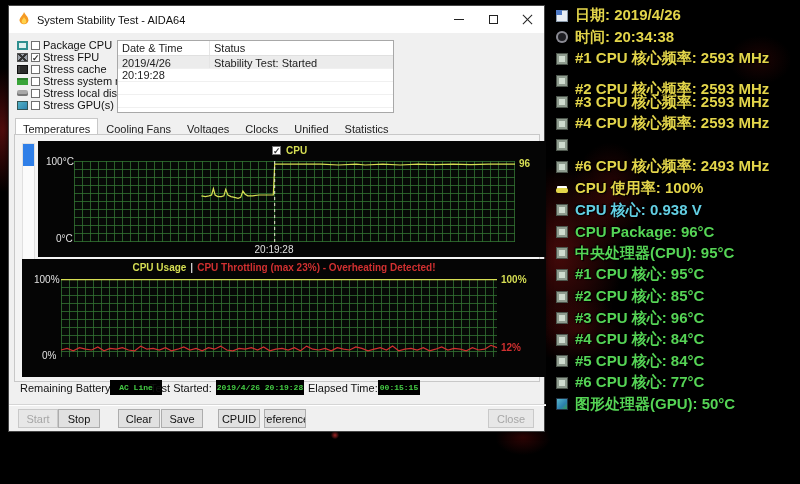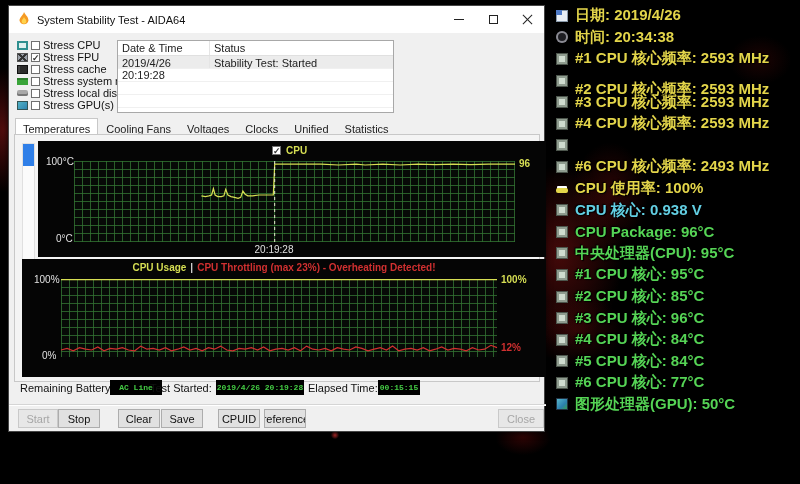--- a/index.html
+++ b/index.html
@@ -147,21 +147,21 @@
         <div class="win-btn">
             <div class="glyph-close"></div>
           </div>
       </div>
     </div>
 
     <div class="stress-list" id="stress-list">
         <div class="stress-row">
           <span class="opt-icon i-cpu"></span>
           <span class="checkbox"></span>
-          <span class="stress-label">Stress CPU</span>
+          <span class="stress-label">Package CPU</span>
         </div>
         <div class="stress-row">
           <span class="opt-icon i-fpu"></span>
           <span class="checkbox">✓</span>
           <span class="stress-label">Stress FPU</span>
         </div>
         <div class="stress-row">
           <span class="opt-icon i-cache"></span>
           <span class="checkbox"></span>
           <span class="stress-label">Stress cache</span>
@@ -255,21 +255,21 @@
       <div class="sb-box" style="left:369px; width:42px;">00:15:15</div>
     </div>
     <div class="sep-line"></div>
 
     <button class="btn disabled" style="left:9px;   width:40px;">Start</button>
     <button class="btn" style="left:49px;  width:42px;">Stop</button>
     <button class="btn" style="left:109px; width:42px;">Clear</button>
     <button class="btn" style="left:152px; width:42px;">Save</button>
     <button class="btn" style="left:209px; width:42px;">CPUID</button>
     <button class="btn" style="left:255px; width:42px;">Preferences</button>
-    <button class="btn disabled" style="left:489px; width:46px;">Close</button>
+    <button class="btn disabled" style="left:479px; width:46px;">Close</button>
   </div>
 
   <div class="sensor-panel" id="sensor-panel">
       <div class="sensor-row">
         <span class="sicon si-calendar"></span>
         <span class="sensor-text" style="color: rgb(227, 213, 74);">日期: 2019/4/26</span>
       </div>
       <div class="sensor-row">
         <span class="sicon si-clock"></span>
         <span class="sensor-text" style="color: rgb(227, 213, 74);">时间: 20:34:38</span>

